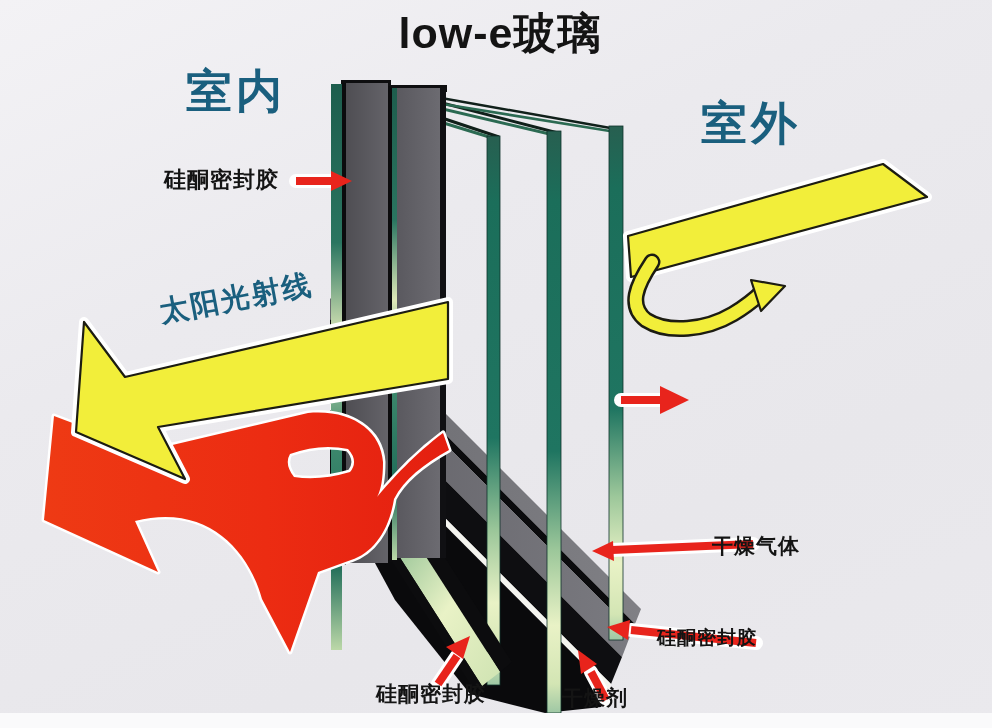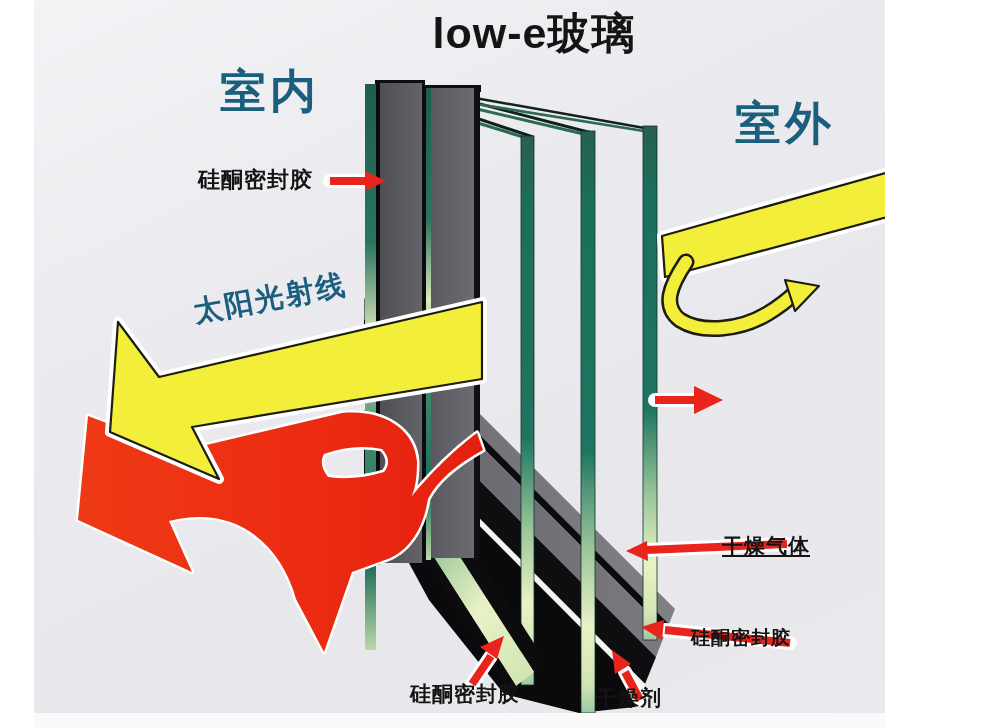--- a/index.html
+++ b/index.html
@@ -1,22 +1,21 @@
 <!DOCTYPE html>
 <html style="--background: #ebeaee; --title_text: #141414; --zone_text: #1a5f7e; --label_text: #141414; --solar_yellow: #f2ee3a; --heat_red: #e8241c; --glass_teal: #1c6b59; --glass_pale: #e9f2c6; --pane_gray: #5c5c61; --spacer_gray: #74747a; --frame_black: #0c0c0e;"><head>
 <meta charset="utf-8">
 <style>
   html,body{margin:0;padding:0;background:#ffffff;}
   #stage{
     position:relative;
-    width:851px;height:728px;
+    width:992px;height:728px;
     overflow:hidden;
     background:linear-gradient(155deg,#f3f2f5 0%,#ebeaee 35%,#e8e7eb 70%,#eae9ed 100%);
     font-family:"Liberation Sans","DejaVu Sans",sans-serif;
-    margin-left:34px;
   }
   #scene{position:absolute;left:0;top:0;width:1000px;height:728px;}
   .lbl{position:absolute;white-space:nowrap;line-height:1.1;}
   .title{font-size:43px;font-weight:800;color:var(--title_text);letter-spacing:1px;}
   .zone{font-size:46px;font-weight:800;color:var(--zone_text);letter-spacing:4px;}
   .callout{font-size:22px;font-weight:700;color:var(--label_text);letter-spacing:1px;}
   .teal-callout{font-size:27px;font-weight:700;color:var(--zone_text);letter-spacing:2px;}
   .rot{transform:rotate(-10.5deg);transform-origin:0 50%;font-size:29px;}
   .halo{fill:#ffffff;stroke:#ffffff;stroke-width:10;stroke-linejoin:round;}
   .halo-line{stroke:#ffffff;stroke-width:14;fill:none;stroke-linecap:round;}
@@ -205,21 +204,21 @@
 
   <div class="lbl zone" style="left:186px;top:66px;">室内</div>
 
   <div class="lbl zone" style="left:701px;top:98px;">室外</div>
 
   <div class="lbl callout" style="left:164px;top:168px;">硅酮密封胶</div>
 
   <div class="lbl teal-callout rot" style="left:160px;top:297px;">太阳光射线</div>
 
 
-  <div class="lbl callout" style="left:688px;top:534px;font-size:21px;text-decoration:underline;">干燥气体</div>
+  <div class="lbl callout" style="left:712px;top:534px;font-size:21px;">干燥气体</div>
 
   <div class="lbl callout" style="left:657px;top:628px;font-size:19px;">硅酮密封胶</div>
 
   <div class="lbl callout" style="left:376px;top:682px;font-size:21px;">硅酮密封胶</div>
 
   <div class="lbl callout" style="left:562px;top:686px;font-size:21px;">干燥剂</div>
 
   <div class="bottom-strip"></div>
 </div>
 

